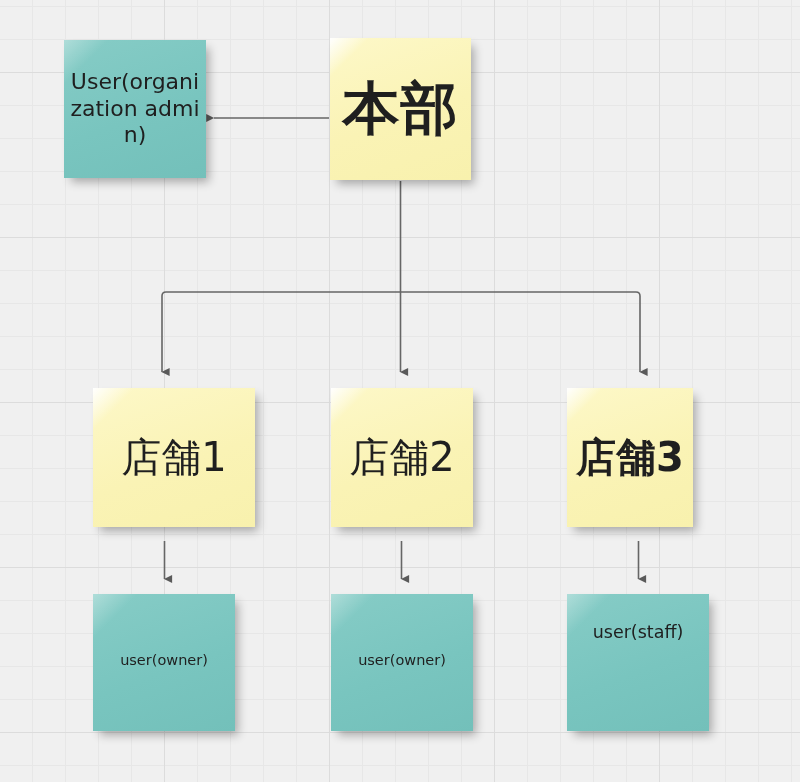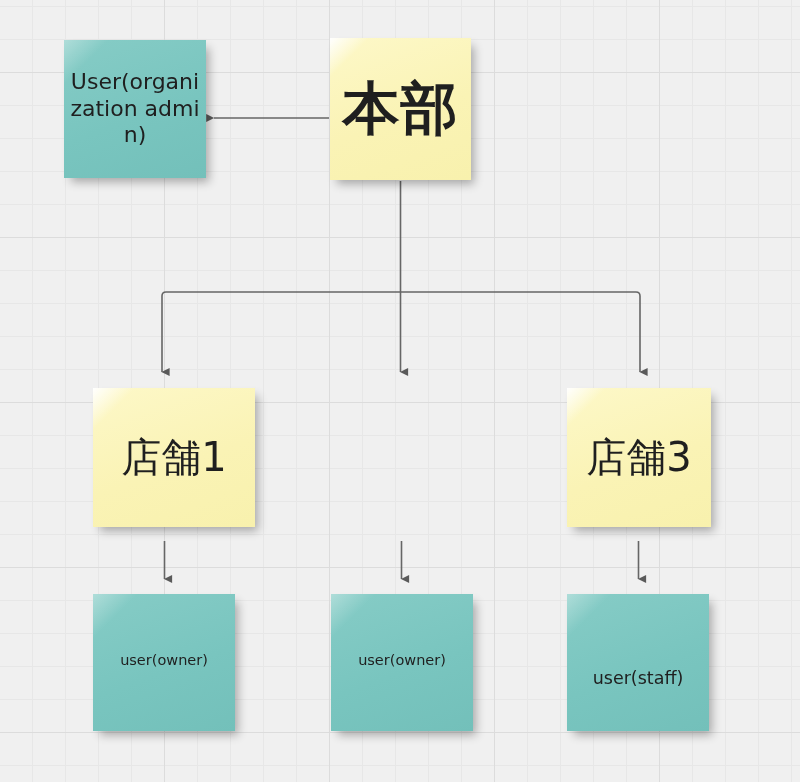--- a/index.html
+++ b/index.html
@@ -62,25 +62,25 @@
       linear-gradient(135deg, rgba(255,255,255,0.34) 0%, rgba(255,255,255,0) 16%),
       linear-gradient(160deg, #86ccc6 0%, #79c5bf 55%, #73c0ba 100%);
   }
 
   
   #note-hq        { left: 330px; top: 38px;  width: 141px; height: 142px; font-size: 57px; letter-spacing: 1px; font-weight: bold; }
   #note-org-admin { left: 64px;  top: 40px;  width: 142px; height: 138px; font-size: 22px; padding: 0 6px; }
 
   #note-store-1   { left: 93px;  top: 388px; width: 162px; height: 139px; font-size: 40px; }
   #note-store-2   { left: 331px; top: 388px; width: 142px; height: 139px; font-size: 40px; }
-  #note-store-3   { left: 567px; top: 388px; width: 144px; height: 139px; font-size: 40px; }
+  #note-store-3   { left: 567px; top: 388px; width: 126px; height: 139px; font-size: 40px; font-weight: bold; }
 
   #note-user-1    { left: 93px;  top: 594px; width: 142px; height: 137px; font-size: 14.5px; align-items: flex-start; padding-top: 58px; }
   #note-user-2    { left: 331px; top: 594px; width: 142px; height: 137px; font-size: 14.5px; align-items: flex-start; padding-top: 58px; }
-  #note-user-3    { left: 567px; top: 594px; width: 142px; height: 137px; font-size: 17.5px; align-items: flex-start; padding-top: 74px; }
+  #note-user-3    { left: 567px; top: 594px; width: 142px; height: 137px; font-size: 17.5px; align-items: flex-start; padding-top: 28px; }
 
   
   #connectors {
     position: absolute;
     left: 0;
     top: 0;
     width: 800px;
     height: 782px;
     z-index: 2;
     pointer-events: none;
@@ -123,20 +123,23 @@
   </div>
 
   <div id="note-hq" class="note note-yellow">
     <span>本部</span>
   </div>
 
   <div id="note-store-1" class="note note-yellow">
     <span>店舗1</span>
   </div>
 
+  <div id="note-store-2" class="note note-yellow">
+    <span>店舗2</span>
+  </div>
 
   <div id="note-store-3" class="note note-yellow">
     <span>店舗3</span>
   </div>
 
   <div id="note-user-1" class="note note-teal">
     <span>user(owner)</span>
   </div>
 
   <div id="note-user-2" class="note note-teal">

